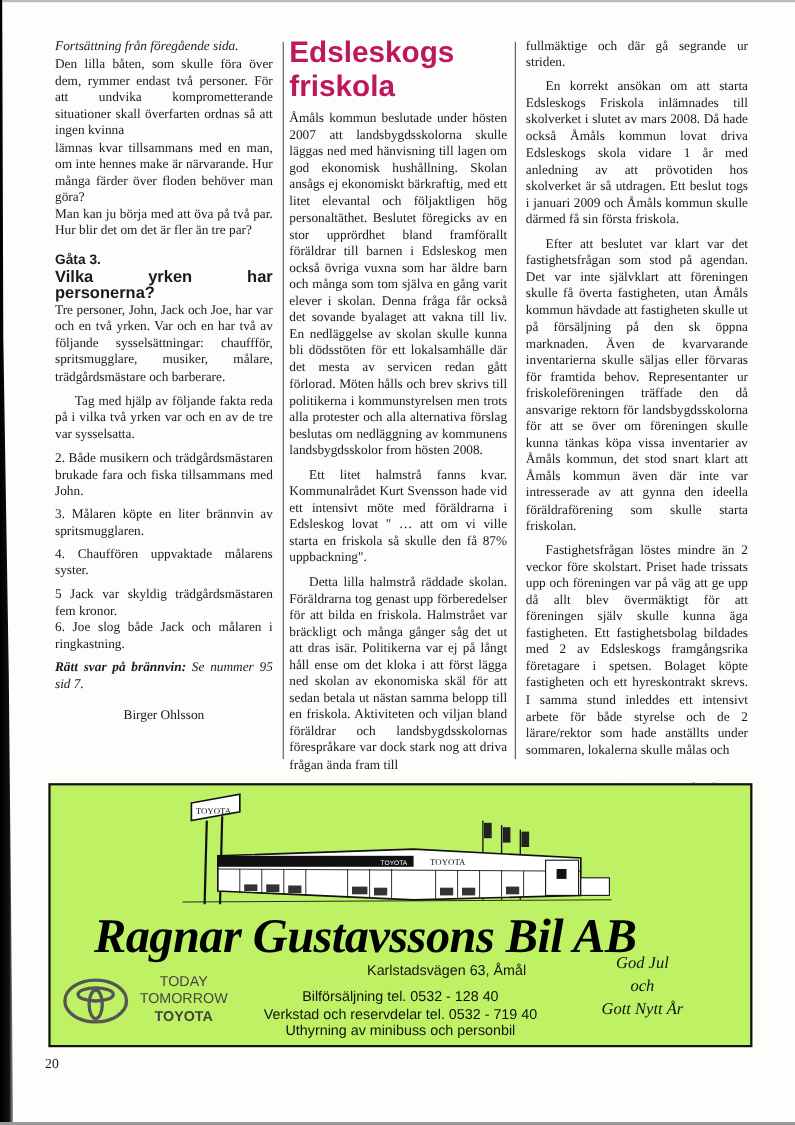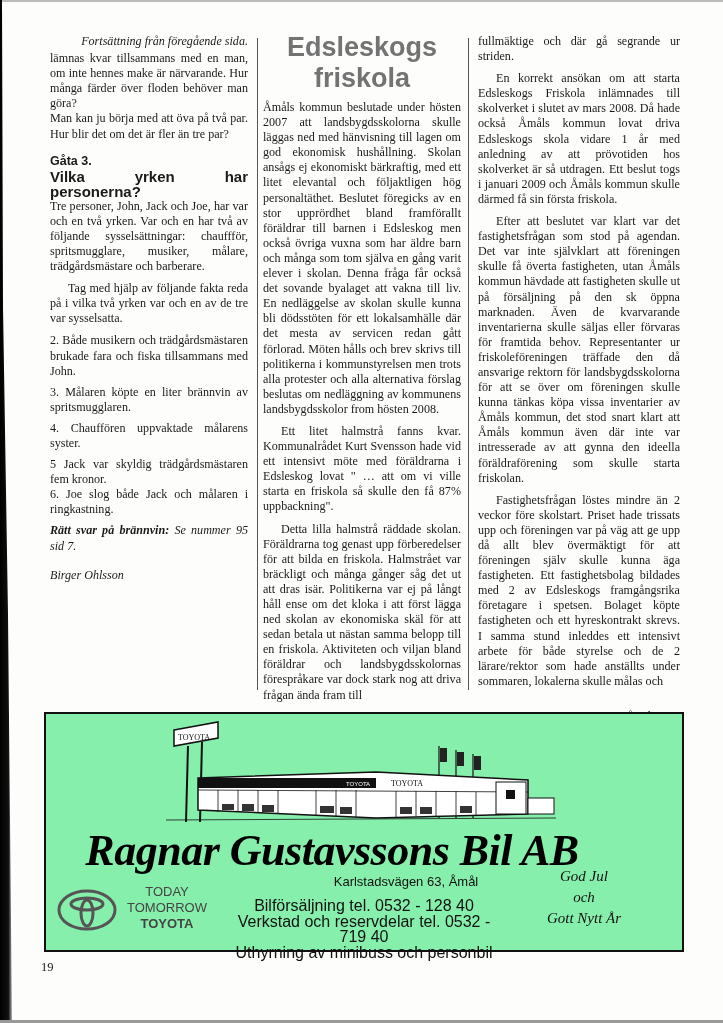--- a/index.html
+++ b/index.html
@@ -23,77 +23,78 @@
   }
   .col p { margin: 0 0 7px 0; }
   .col p.indent { text-indent: 18px; }
   .col1 { left: 50px; width: 198px; }
   .col2 { left: 263px; width: 198px; }
   .col3 { left: 478px; width: 202px; }
   .divider { position: absolute; width: 1px; background: #555; }
   .div1 { left: 257px; top: 38px; height: 652px; }
   .div2 { left: 468px; top: 38px; height: 652px; }
 
-  .cont-note { font-style: italic; text-align: right; margin-bottom: 2px !important; }
+  .cont-note { font-style: italic; margin-bottom: 2px !important; }
   .riddle-head { font-family: "Liberation Sans", "DejaVu Sans", sans-serif; font-weight: bold; font-size: 12.5px; line-height: 15px; margin: 12px 0 0 0 !important; }
   .riddle-q { font-family: "Liberation Sans", "DejaVu Sans", sans-serif; font-weight: bold; font-size: 15px; line-height: 15px; margin: 0 !important; }
   .answer .lbl { font-weight: bold; font-style: italic; }
   .answer .val { font-style: italic; }
-  .signature { font-style: italic; text-align: left; margin-top: 14px !important; }
+  .signature { text-align: center; margin-top: 14px !important; }
   .list-item { margin-bottom: 6px !important; }
   .tight { margin-bottom: 0 !important; }
 
   .headline {
     font-family: "Liberation Sans", "DejaVu Sans", sans-serif; font-weight: bold;
-    font-size: 27px; line-height: 31px; text-align: center; margin: -2px 0 6px 0;
-    color: #737373;
+    font-size: 27px; line-height: 31px; text-align: left; margin: -2px 0 6px 0;
+    color: #be185d;
   }
   .cont-next { font-style: italic; text-align: right; margin-top: 20px !important; }
 
   .ad {
     position: absolute; left: 44px; top: 712px; width: 636px; height: 236px;
-    border: 2px solid #111; background: #86efac;
+    border: 2px solid #111; background: #bef264;
   }
   .ad-drawing { position: absolute; left: 90px; top: 4px; width: 460px; height: 110px; }
   .ad-title {
     position: absolute; left: 0; top: 114px; width: 572px; text-align: center;
     font-family: "Liberation Serif", "DejaVu Serif", serif; font-weight: bold; font-style: italic;
     font-size: 44px; line-height: 46px; color: #000; letter-spacing: -0.5px;
   }
   .ad-address {
     position: absolute; left: 0; top: 160px; width: 710px; text-align: center;
     font-family: "Liberation Sans", "DejaVu Sans", sans-serif; font-size: 13px; color: #111;
     padding-left: 10px; box-sizing: border-box;
   }
   .ad-logo { position: absolute; left: 10px; top: 174px; width: 62px; height: 44px; }
   .ad-tagline {
     position: absolute; left: 71px; top: 170px; width: 100px; text-align: center;
     font-family: "Liberation Sans", "DejaVu Sans", sans-serif; font-size: 13px; line-height: 16px; color: #444;
   }
   .ad-tagline .bold { font-weight: bold; color: #444; }
   .ad-contacts {
     position: absolute; left: 178px; top: 184px; width: 280px; text-align: center;
-    font-family: "Liberation Sans", "DejaVu Sans", sans-serif; font-size: 16px; line-height: 15.5px; color: #111;
+    font-family: "Liberation Sans", "DejaVu Sans", sans-serif; font-size: 13px; line-height: 15.5px; color: #111;
   }
   .ad-greeting {
     position: absolute; left: 468px; top: 152px; width: 140px; text-align: center;
     font-family: "Liberation Serif", "DejaVu Serif", serif; font-style: italic;
     font-size: 15px; line-height: 21px; color: #111;
   }
   .page-number { position: absolute; left: 41px; top: 960px; font-size: 12.5px; }
 </style>
 </head>
 <body>
 
 <div class="edge-top"></div>
 <div class="edge-left"></div>
 <div class="edge-bottom"></div>
 
 <div class="col col1">
   <p class="cont-note">Fortsättning från föregående sida.</p>
+  <p class="tight">Den lilla båten, som skulle föra över dem, rymmer endast två personer. För att undvika komprometterande situationer skall överfarten ordnas så att ingen kvinna</p>
   <p class="tight">lämnas kvar tillsammans med en man, om inte hennes make är närvarande. Hur många färder över floden behöver man göra?</p>
   <p class="tight">Man kan ju börja med att öva på två par. Hur blir det om det är fler än tre par?</p>
 
   <p class="riddle-head">Gåta 3.</p>
   <p class="riddle-q">Vilka yrken har personerna?</p>
   <p>Tre personer, John, Jack och Joe, har var och en två yrken. Var och en har två av följande sysselsättningar: chauffför, spritsmugglare, musiker, målare, trädgårdsmästare och barberare.</p>
   <p class="indent">Tag med hjälp av följande fakta reda på i vilka två yrken var och en av de tre var sysselsatta.</p>
 
   <p class="list-item">2. Både musikern och trädgårdsmästaren brukade fara och fiska tillsammans med John.</p>
   <p class="list-item">3. Målaren köpte en liter brännvin av spritsmugglaren.</p>
@@ -203,13 +204,13 @@
     <div>Uthyrning av minibuss och personbil</div>
   </div>
 
   <div class="ad-greeting">
     <div>God Jul</div>
     <div>och</div>
     <div>Gott Nytt År</div>
   </div>
 </div>
 
-<div class="page-number">19</div>
+<div class="page-number">20</div>
 
 </body></html>

